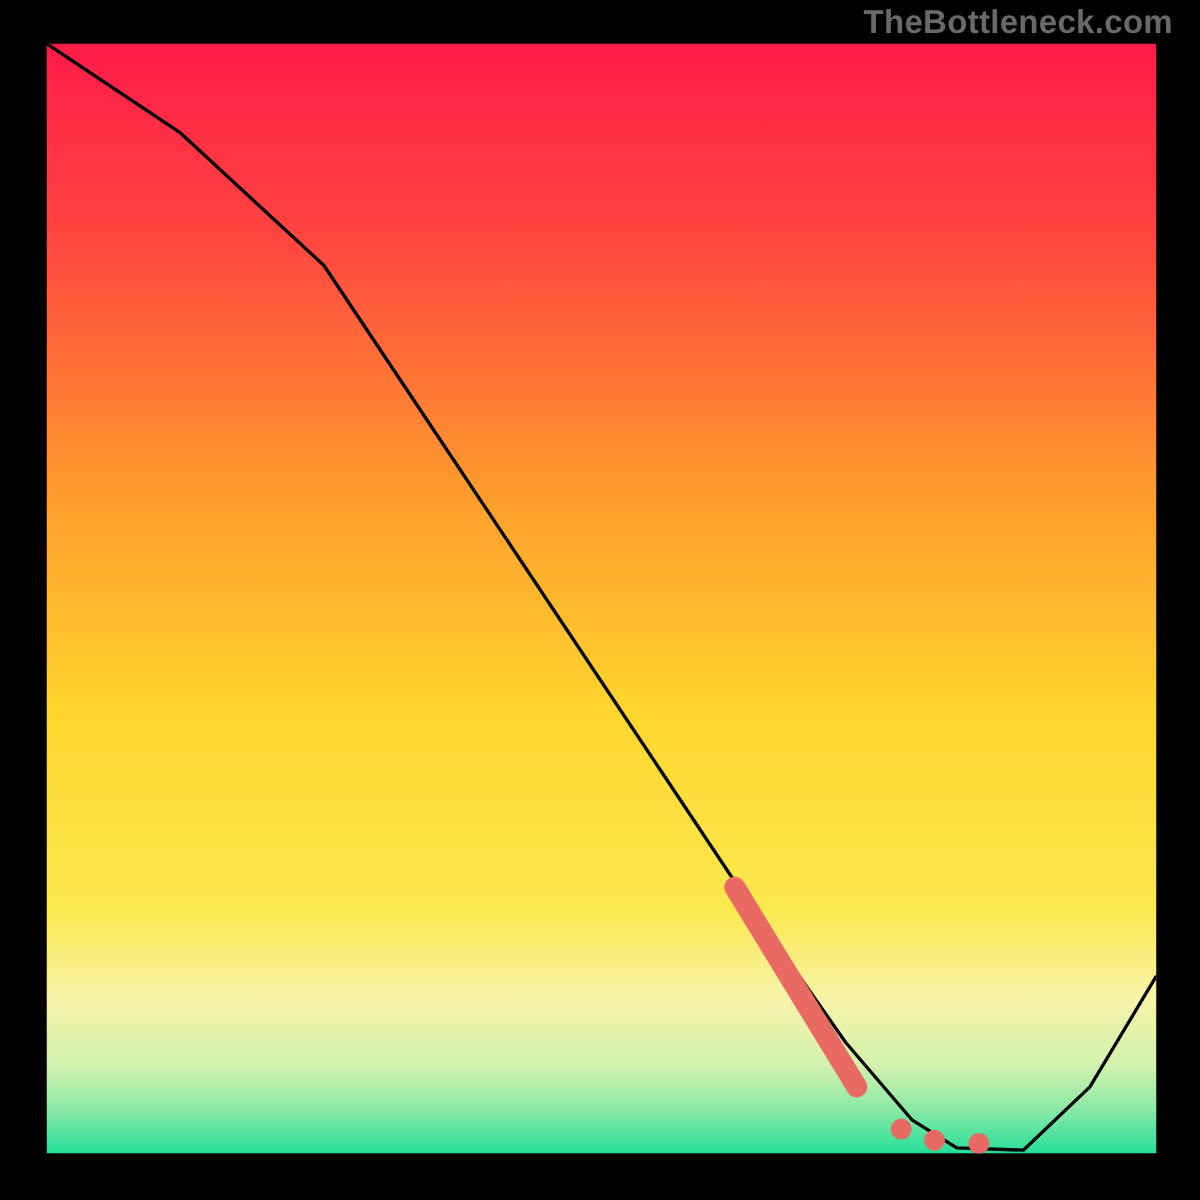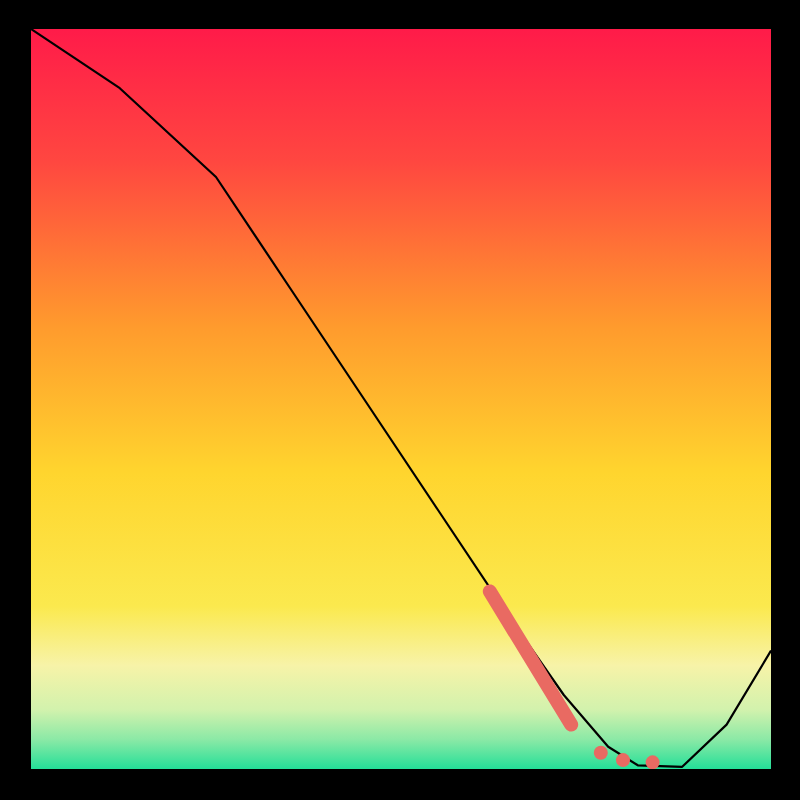--- a/index.html
+++ b/index.html
@@ -31,20 +31,21 @@
     left: 31px;
     top: 29px;
     width: 740px;
     height: 740px;
   }
 </style>
 </head>
 <body>
 
 <div class="chart-container">
+  <div class="watermark">TheBottleneck.com</div>
   <svg class="plot" viewBox="0 0 740 740" preserveAspectRatio="none">
     <defs>
       <linearGradient id="bg-grad" x1="0" y1="0" x2="0" y2="1">
         <stop offset="0%" stop-color="#ff1b49"></stop>
         <stop offset="18%" stop-color="#ff4740"></stop>
         <stop offset="40%" stop-color="#ff9a2d"></stop>
         <stop offset="60%" stop-color="#ffd52e"></stop>
         <stop offset="78%" stop-color="#fbe94e"></stop>
         <stop offset="86%" stop-color="#f7f3a8"></stop>
         <stop offset="92%" stop-color="#d2f2ad"></stop>

